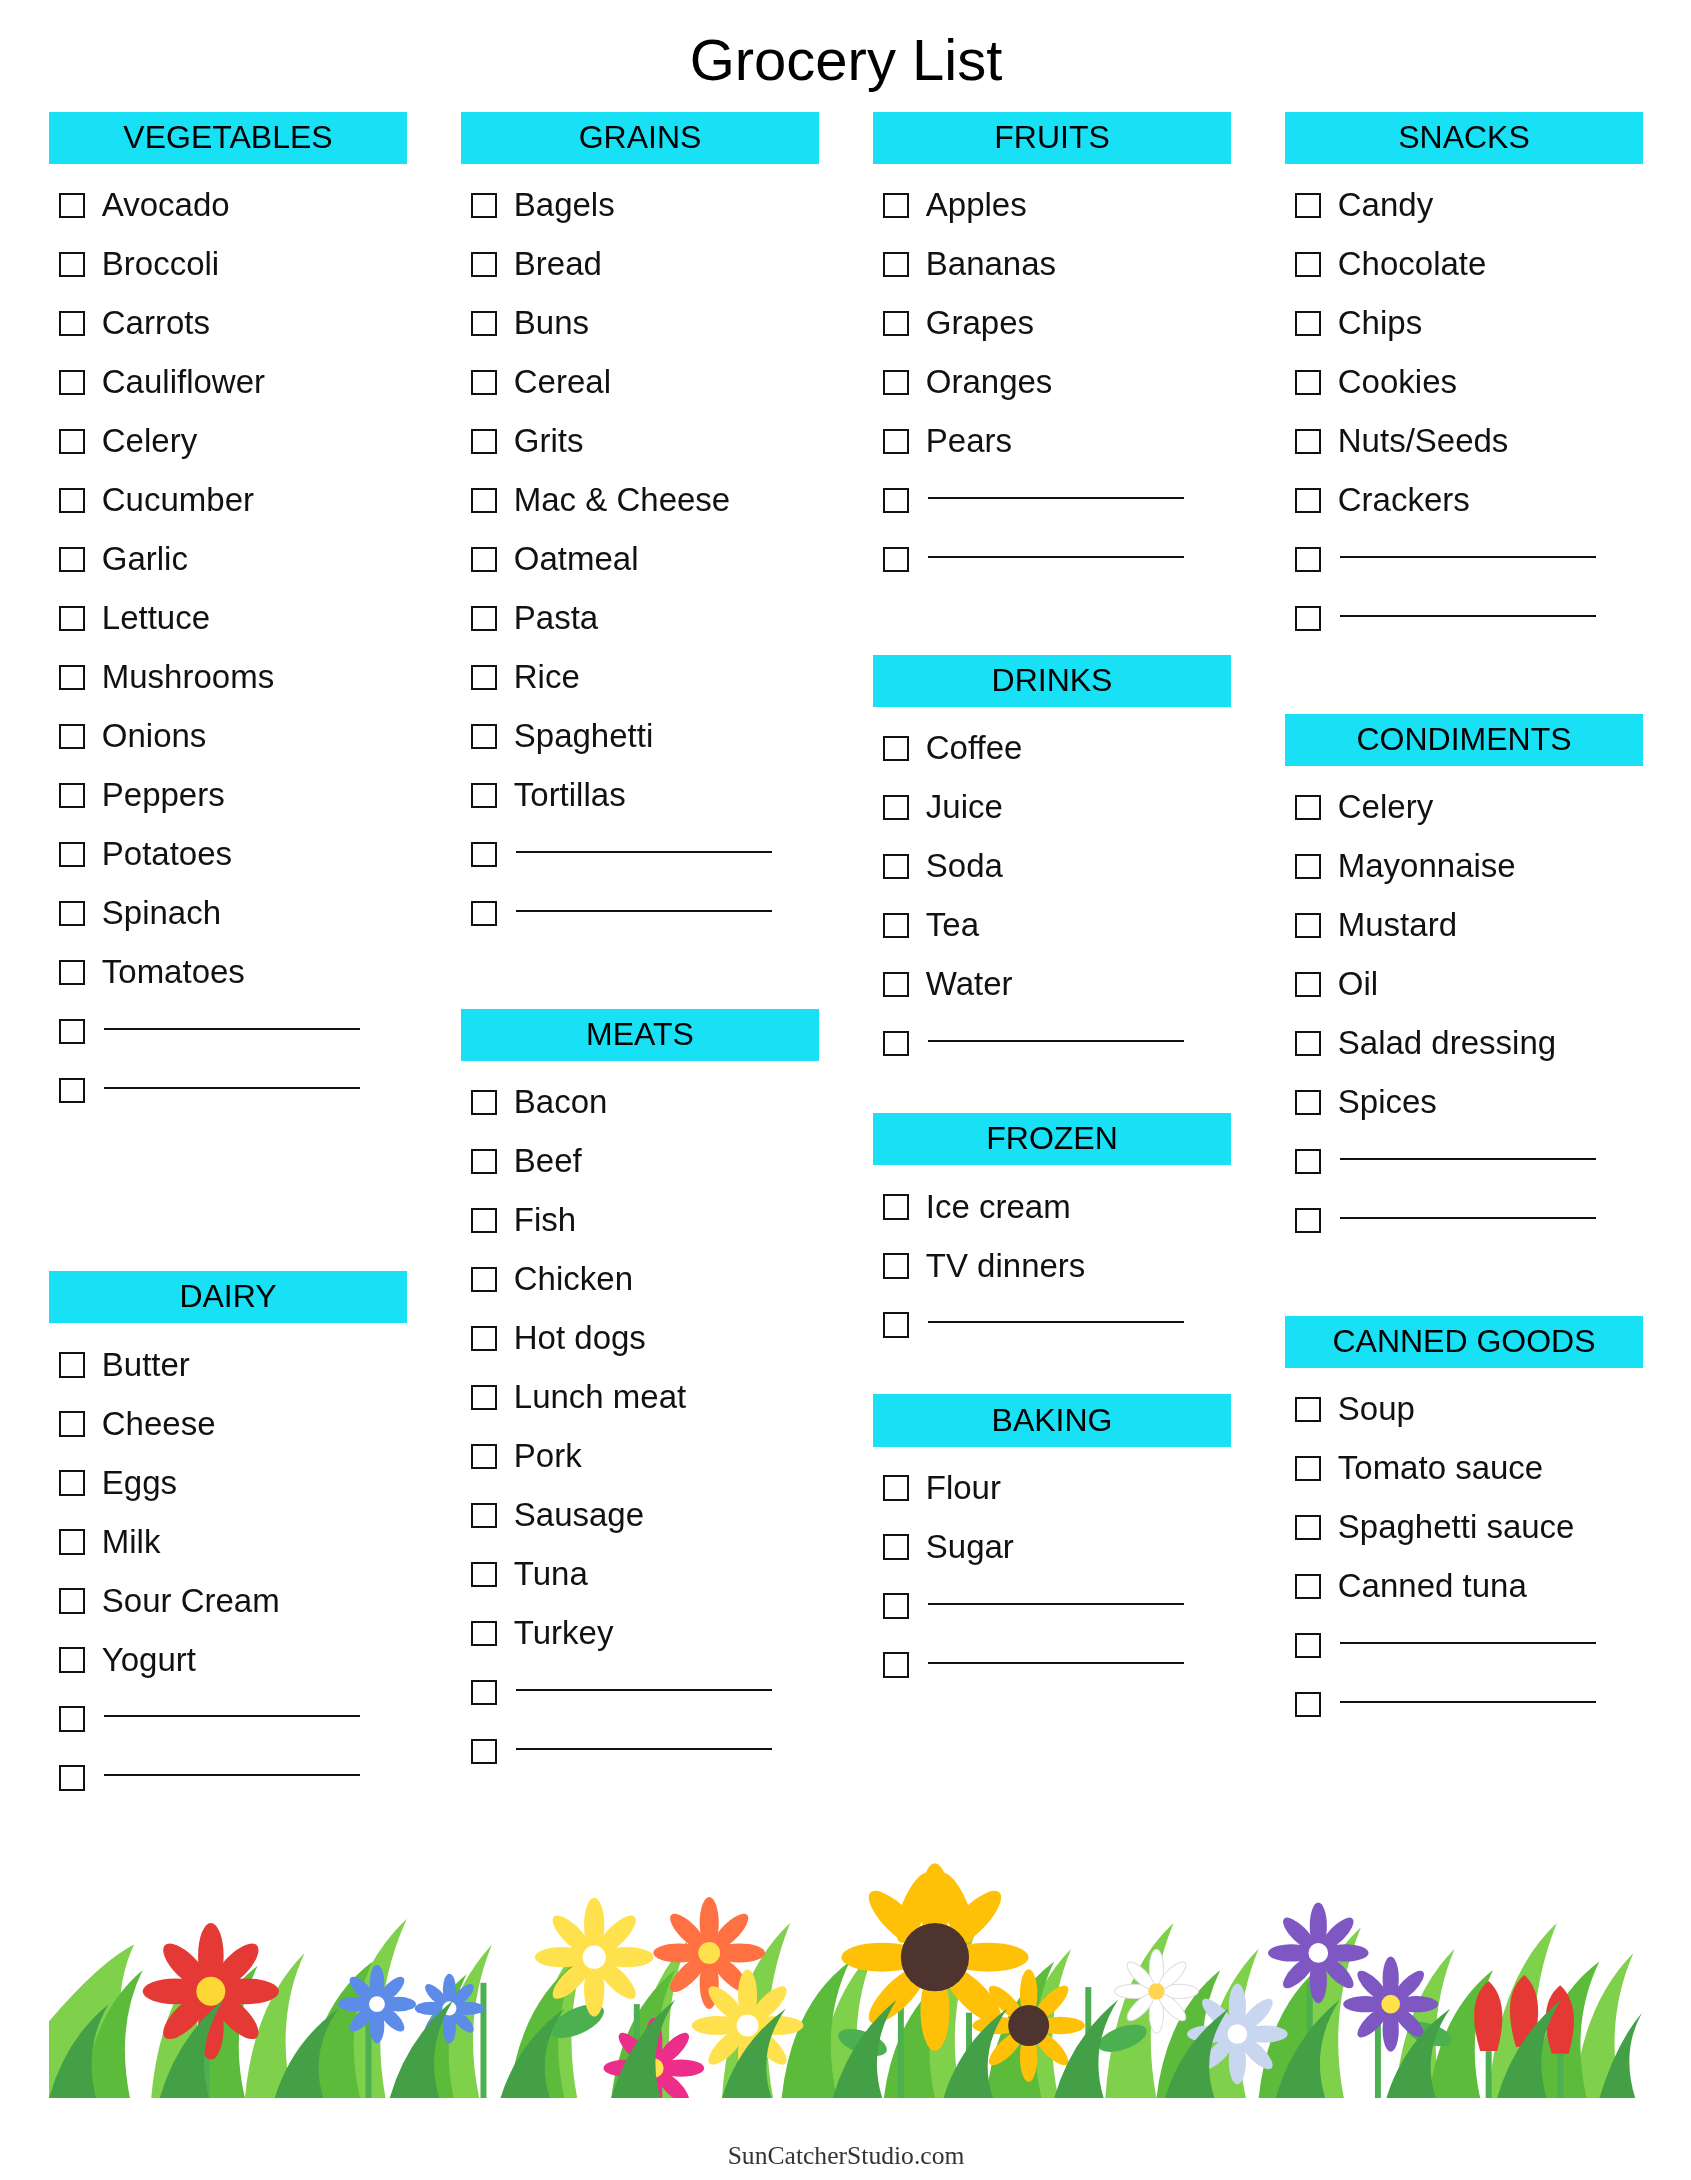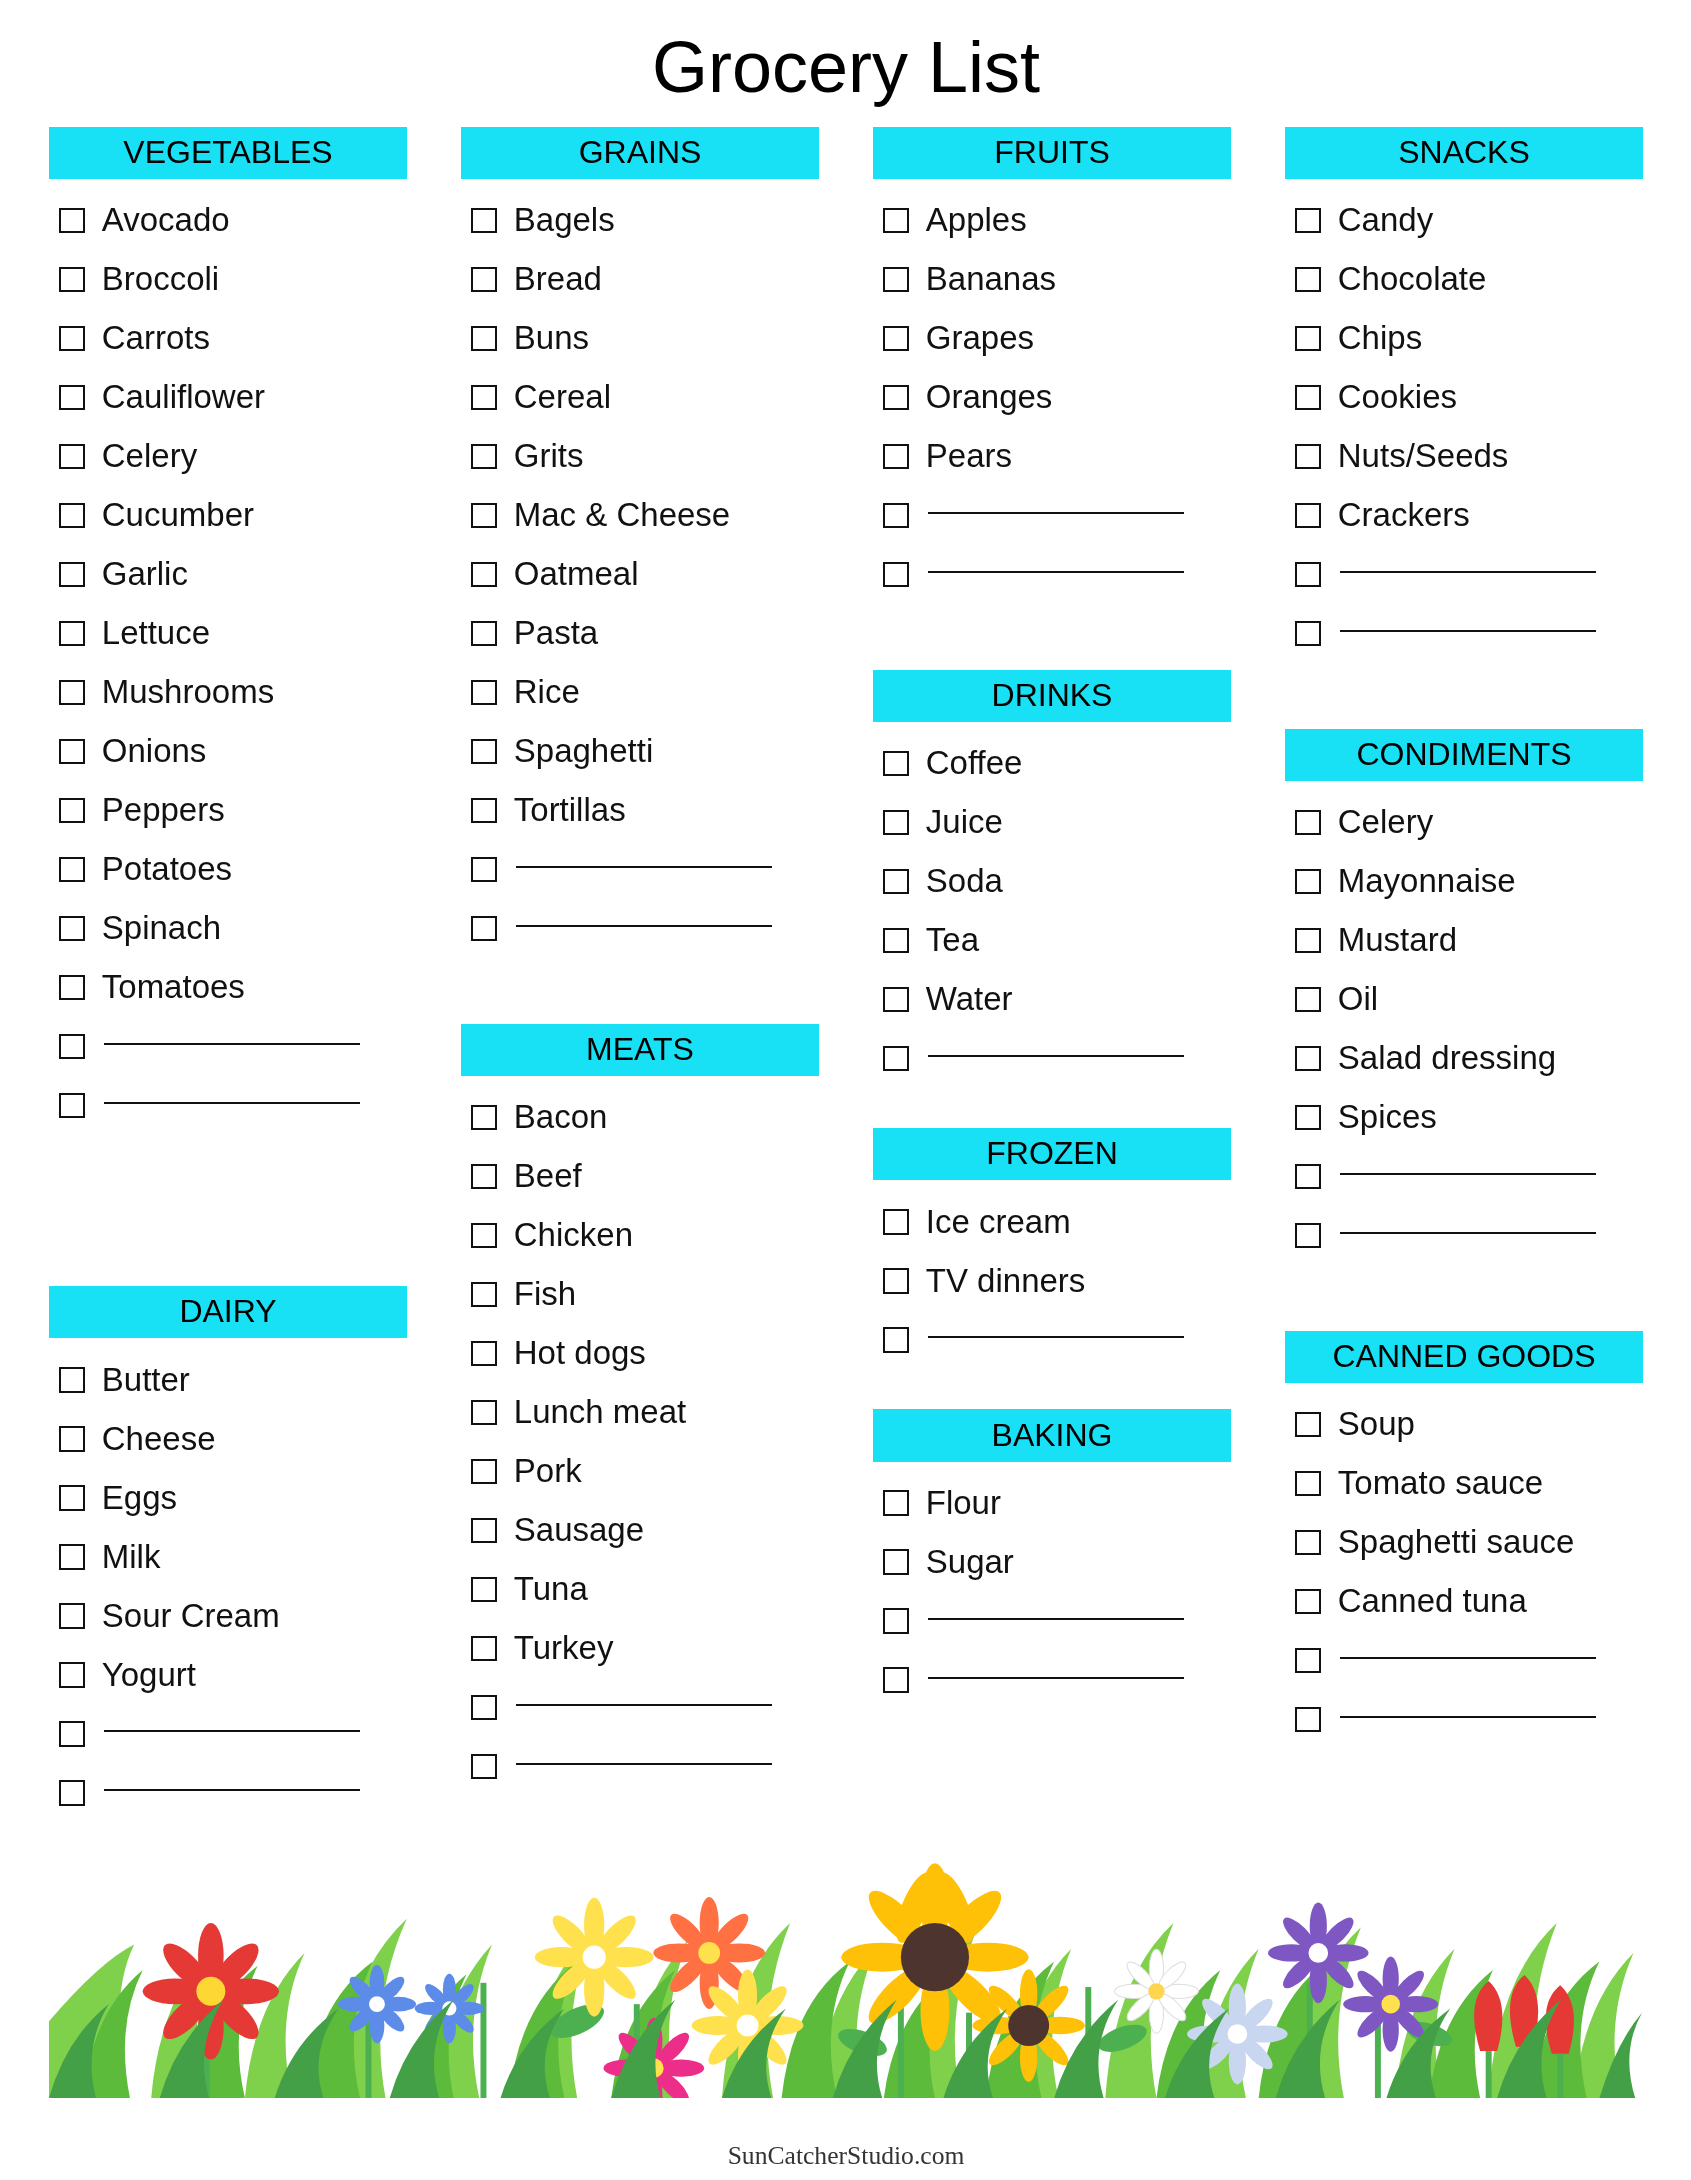--- a/index.html
+++ b/index.html
@@ -17,21 +17,21 @@
   }
   .page {
     position: relative;
     width: 1692px;
     height: 2181px;
     box-sizing: border-box;
     padding: 0;
   }
   .title {
     text-align: center;
-    font-size: 72px;
+    font-size: 58px;
     font-weight: normal;
     letter-spacing: 0px;
     margin: 25.6px 0 19px 0;
     color: #000000;
     font-family: "Liberation Sans", sans-serif;
   }
   .columns {
     display: flex;
     flex-direction: row;
     justify-content: space-between;
@@ -300,25 +300,25 @@
             <div class="item">
               <span class="box"></span>
               <span class="label">Bacon</span>
             </div>
             <div class="item">
               <span class="box"></span>
               <span class="label">Beef</span>
             </div>
             <div class="item">
               <span class="box"></span>
+              <span class="label">Fish</span>
+            </div>
+            <div class="item">
+              <span class="box"></span>
               <span class="label">Chicken</span>
-            </div>
-            <div class="item">
-              <span class="box"></span>
-              <span class="label">Fish</span>
             </div>
             <div class="item">
               <span class="box"></span>
               <span class="label">Hot dogs</span>
             </div>
             <div class="item">
               <span class="box"></span>
               <span class="label">Lunch meat</span>
             </div>
             <div class="item">

